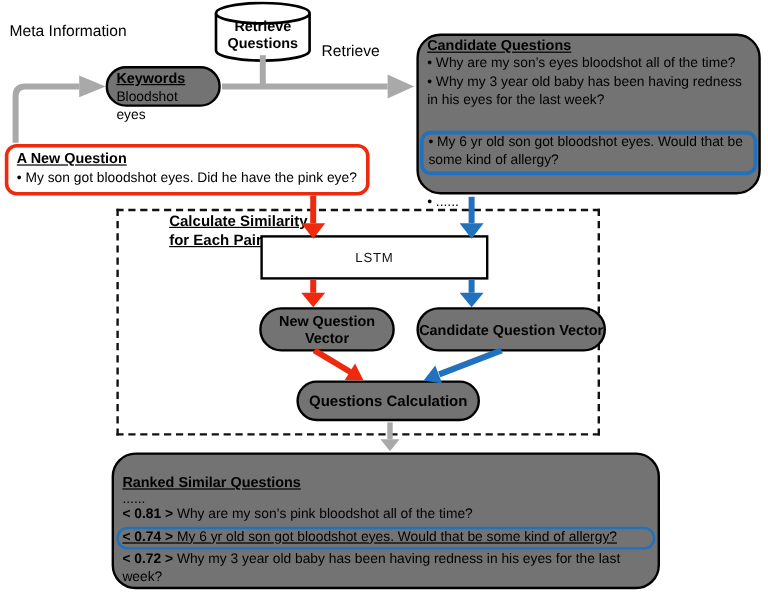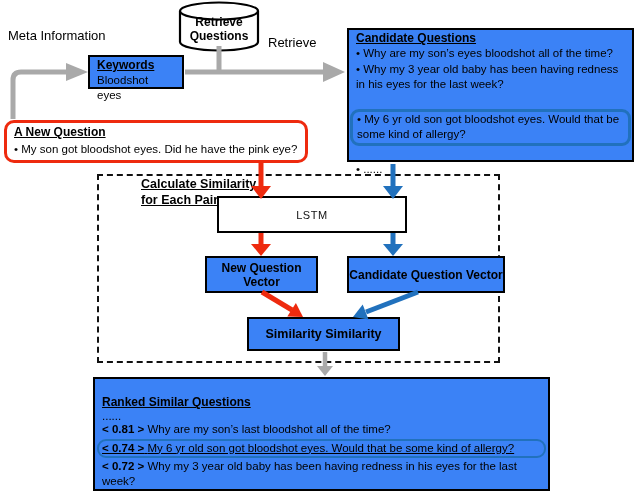--- a/index.html
+++ b/index.html
@@ -1,40 +1,40 @@
 <!DOCTYPE html>
 <html style="--red: #ee2a0e; --blue: #2171bd; --gray: #a9a9a9;"><head>
 <meta charset="utf-8">
 <style>
   html,body{margin:0;padding:0;background:#fff;}
   #fig{position:relative;width:640px;height:497px;background:#fff;overflow:hidden;
        font-family:"Liberation Sans","DejaVu Sans",sans-serif;color:#000;}
   .abs{position:absolute;box-sizing:border-box;}
   .lbl{font-size:13px;white-space:nowrap;}
-  .box{background:#3b82f6;border:2px solid #000;border-radius:0;}
+  .box{background:#737373;border:2px solid #000;border-radius:20px;}
   .utitle{font-weight:bold;text-decoration:underline;}
   
   #keywords{left:88px;top:55px;width:96px;height:34px;padding:0 7px;font-size:11.5px;line-height:15px;}
   #keywords .utitle{font-size:12px;line-height:16px;}
   
   #newq{left:4px;top:120px;width:304px;height:43px;border:3px solid var(--red);
         border-radius:10px;padding:0 7px;font-size:11.5px;line-height:16px;}
   #newq .utitle{font-size:12px;line-height:17px;padding-top:1px;display:block;}
   
   #cand{left:347px;top:28px;width:287px;height:134px;padding:1px 7px;font-size:11.5px;line-height:15.5px;}
   #cand .utitle{font-size:12px;line-height:15px;display:block;}
   .hl-blue{border:3px solid var(--blue);border-radius:9px;margin:16px -6px;padding:0 4px;}
   
   #module{left:97px;top:174px;width:403px;height:189px;border:2px dashed #111;background:transparent;}
   #modtitle{left:103px;top:176px;font-size:12.5px;line-height:16px;font-weight:bold;text-decoration:underline;margin-left:38px;}
   #lstm{left:217px;top:196px;width:190px;height:37px;border:2px solid #000;border-radius:0;
         display:flex;align-items:center;justify-content:center;font-size:11px;letter-spacing:.6px;color:#111;}
   .vec{display:flex;align-items:center;justify-content:center;text-align:center;
        font-weight:bold;font-size:12px;line-height:14px;}
-  #nqvec{left:205px;top:256px;width:113px;height:37px;}
+  #nqvec{left:216px;top:256px;width:113px;height:37px;}
   #cqvec{left:347px;top:256px;width:158px;height:37px;}
   #simcalc{left:247px;top:317px;width:153px;height:34px;display:flex;align-items:center;
            justify-content:center;font-weight:bold;font-size:12.5px;}
   
   #ranked{left:93px;top:377px;width:457px;height:114px;padding:15px 7px;font-size:11.5px;line-height:15px;}
   #ranked .utitle{font-size:12px;line-height:16px;display:block;}
   .dots{line-height:12px;}
   .score{font-weight:bold;}
   .rrow{line-height:15.5px;}
   .rrow.hl{border:2.5px solid var(--blue);border-radius:9px;margin:1px -5px;padding:0 3px;
@@ -60,21 +60,21 @@
 
   <svg class="overlay" style="left:178px;top:1px;" width="82" height="52" viewBox="0 0 82 52">
     <path class="cyl" d="M2,10 L2,41 A39,8.5 0 0 0 80,41 L80,10"></path>
     <ellipse class="cyl" cx="41" cy="10" rx="39" ry="8.5"></ellipse>
   </svg>
   <div class="abs" id="cyltext">
     <div>Retrieve</div>
     <div>Questions</div>
   </div>
 
-  <div class="abs lbl" style="left:8px;top:28px;text-align:center;">Meta Information</div>
+  <div class="abs lbl" style="left:8px;top:18px;text-align:center;">Meta Information</div>
   <div class="abs lbl" style="left:268px;top:35px;">Retrieve</div>
 
   <div class="abs box" id="keywords">
     <span class="utitle">Keywords</span><br>
     <span>Bloodshot eyes</span>
   </div>
 
   <div class="abs" id="newq">
     <span class="utitle">A New Question</span>
     <span>• My son got bloodshot eyes. Did he have the pink eye?</span>
@@ -98,29 +98,29 @@
     <span>LSTM</span>
   </div>
 
   <div class="abs box vec" id="nqvec">
     <span>New Question Vector</span>
   </div>
   <div class="abs box vec" id="cqvec">
     <span>Candidate Question Vector</span>
   </div>
   <div class="abs box" id="simcalc">
-    <span>Similarity Similarity</span>
+    <span>Questions Calculation</span>
   </div>
 
   <div class="abs box" id="ranked">
     <span class="utitle">Ranked Similar Questions</span>
     <div class="dots">......</div>
     <div class="rrow">
       <span class="score">&lt; 0.81 &gt;</span>
-      <span>Why are my son’s last bloodshot all of the time?</span>
+      <span>Why are my son’s pink bloodshot all of the time?</span>
     </div>
     <div class="rrow hl">
       <span class="score">&lt; 0.74 &gt;</span>
       <span>My 6 yr old son got bloodshot eyes. Would that be some kind of allergy?</span>
     </div>
     <div class="rrow">
       <span class="score">&lt; 0.72 &gt;</span>
       <span>Why my 3 year old baby has been having redness in his eyes for the last week?</span>
     </div>
     <div class="dots">......</div>

